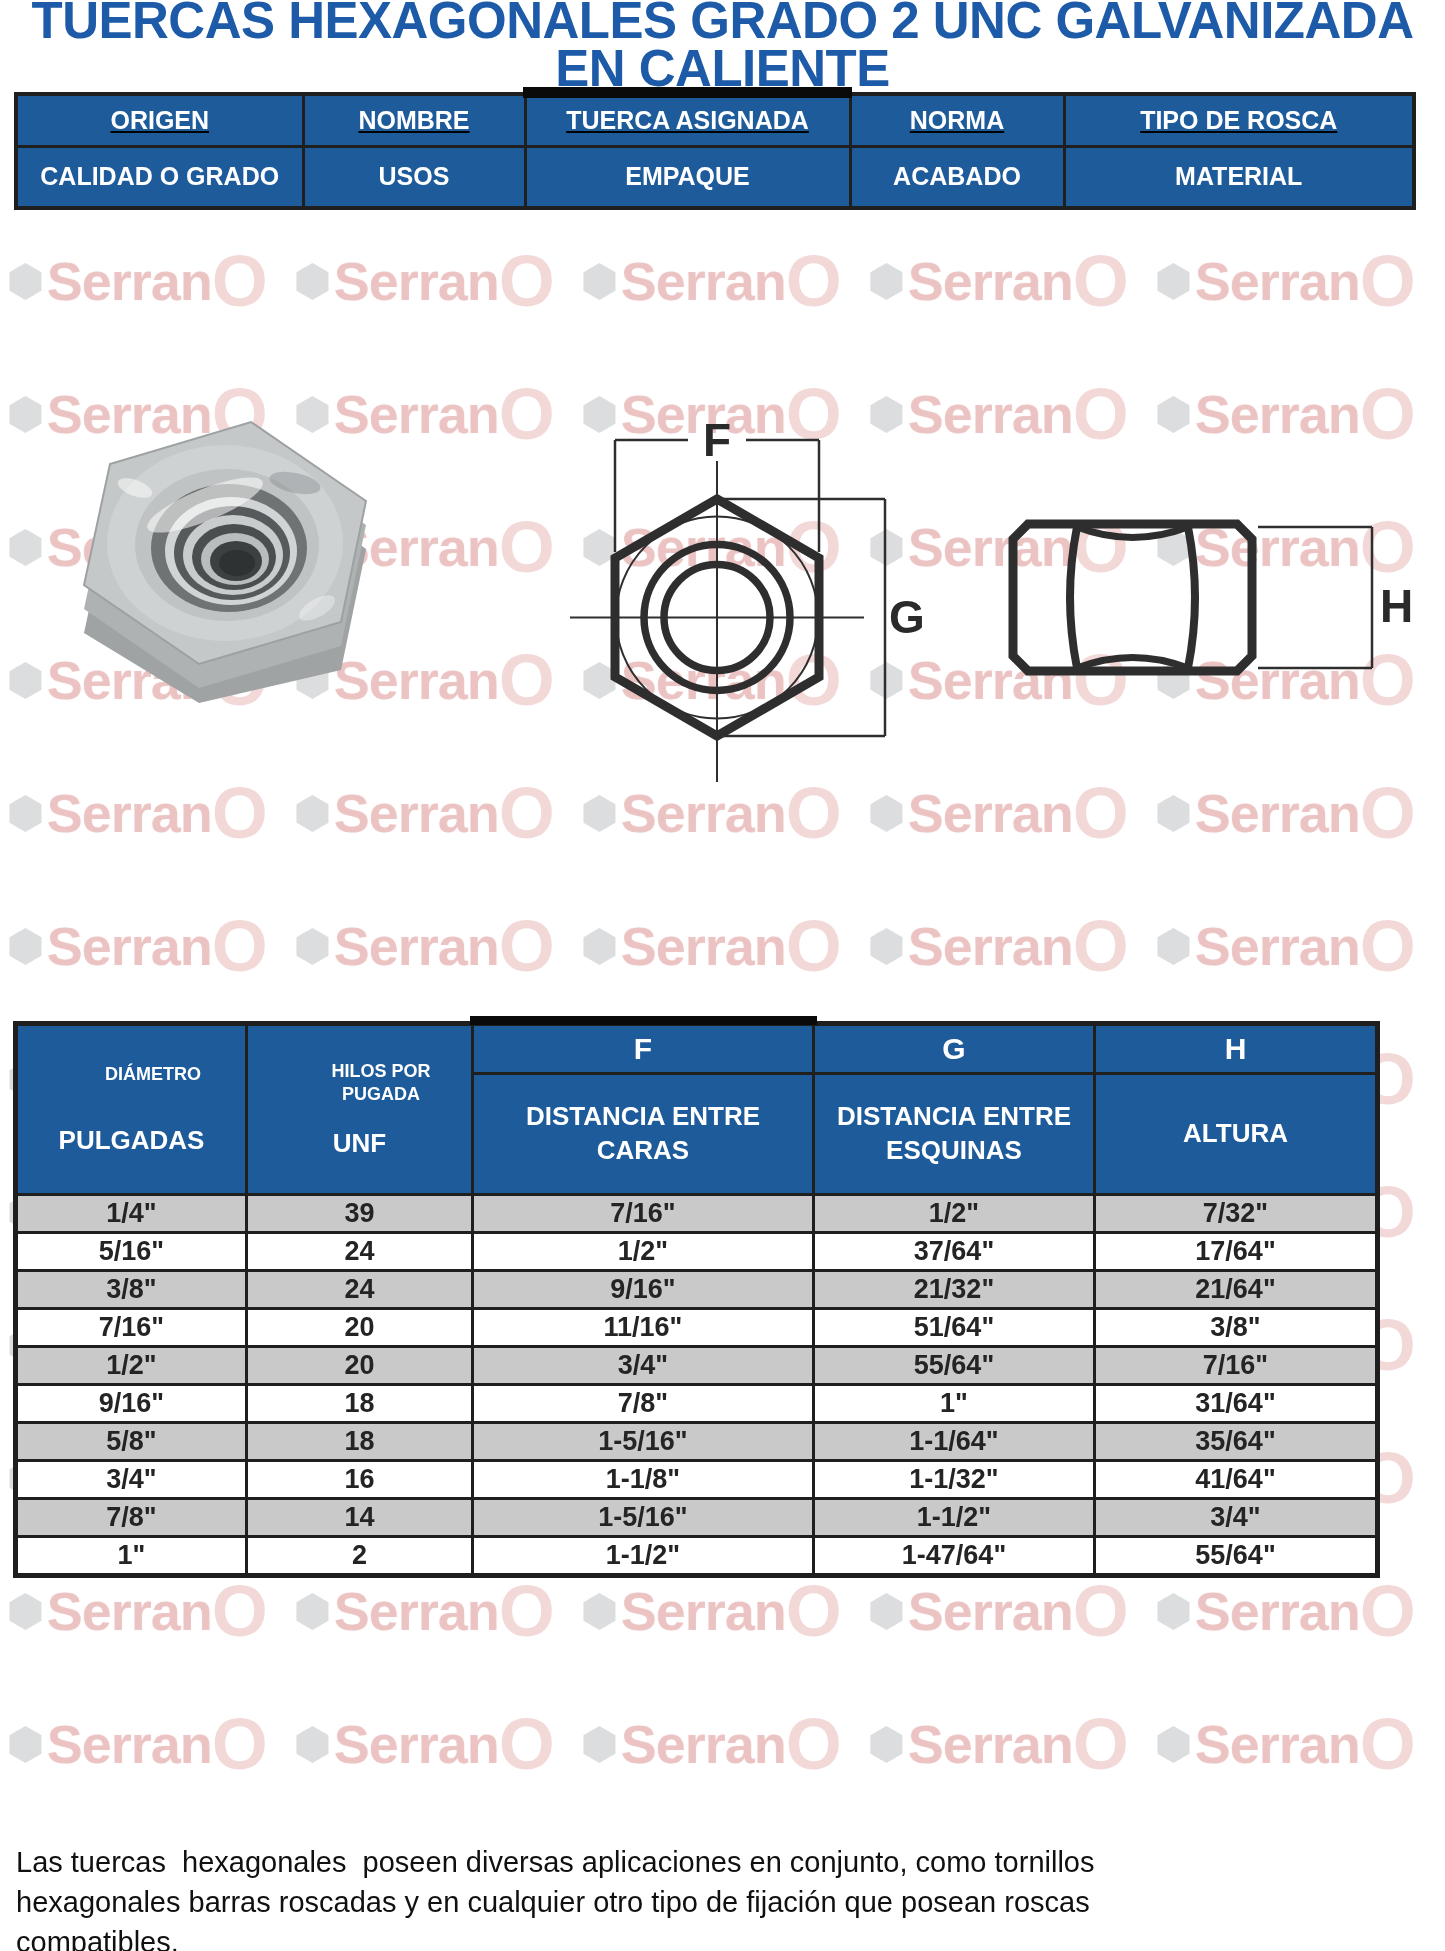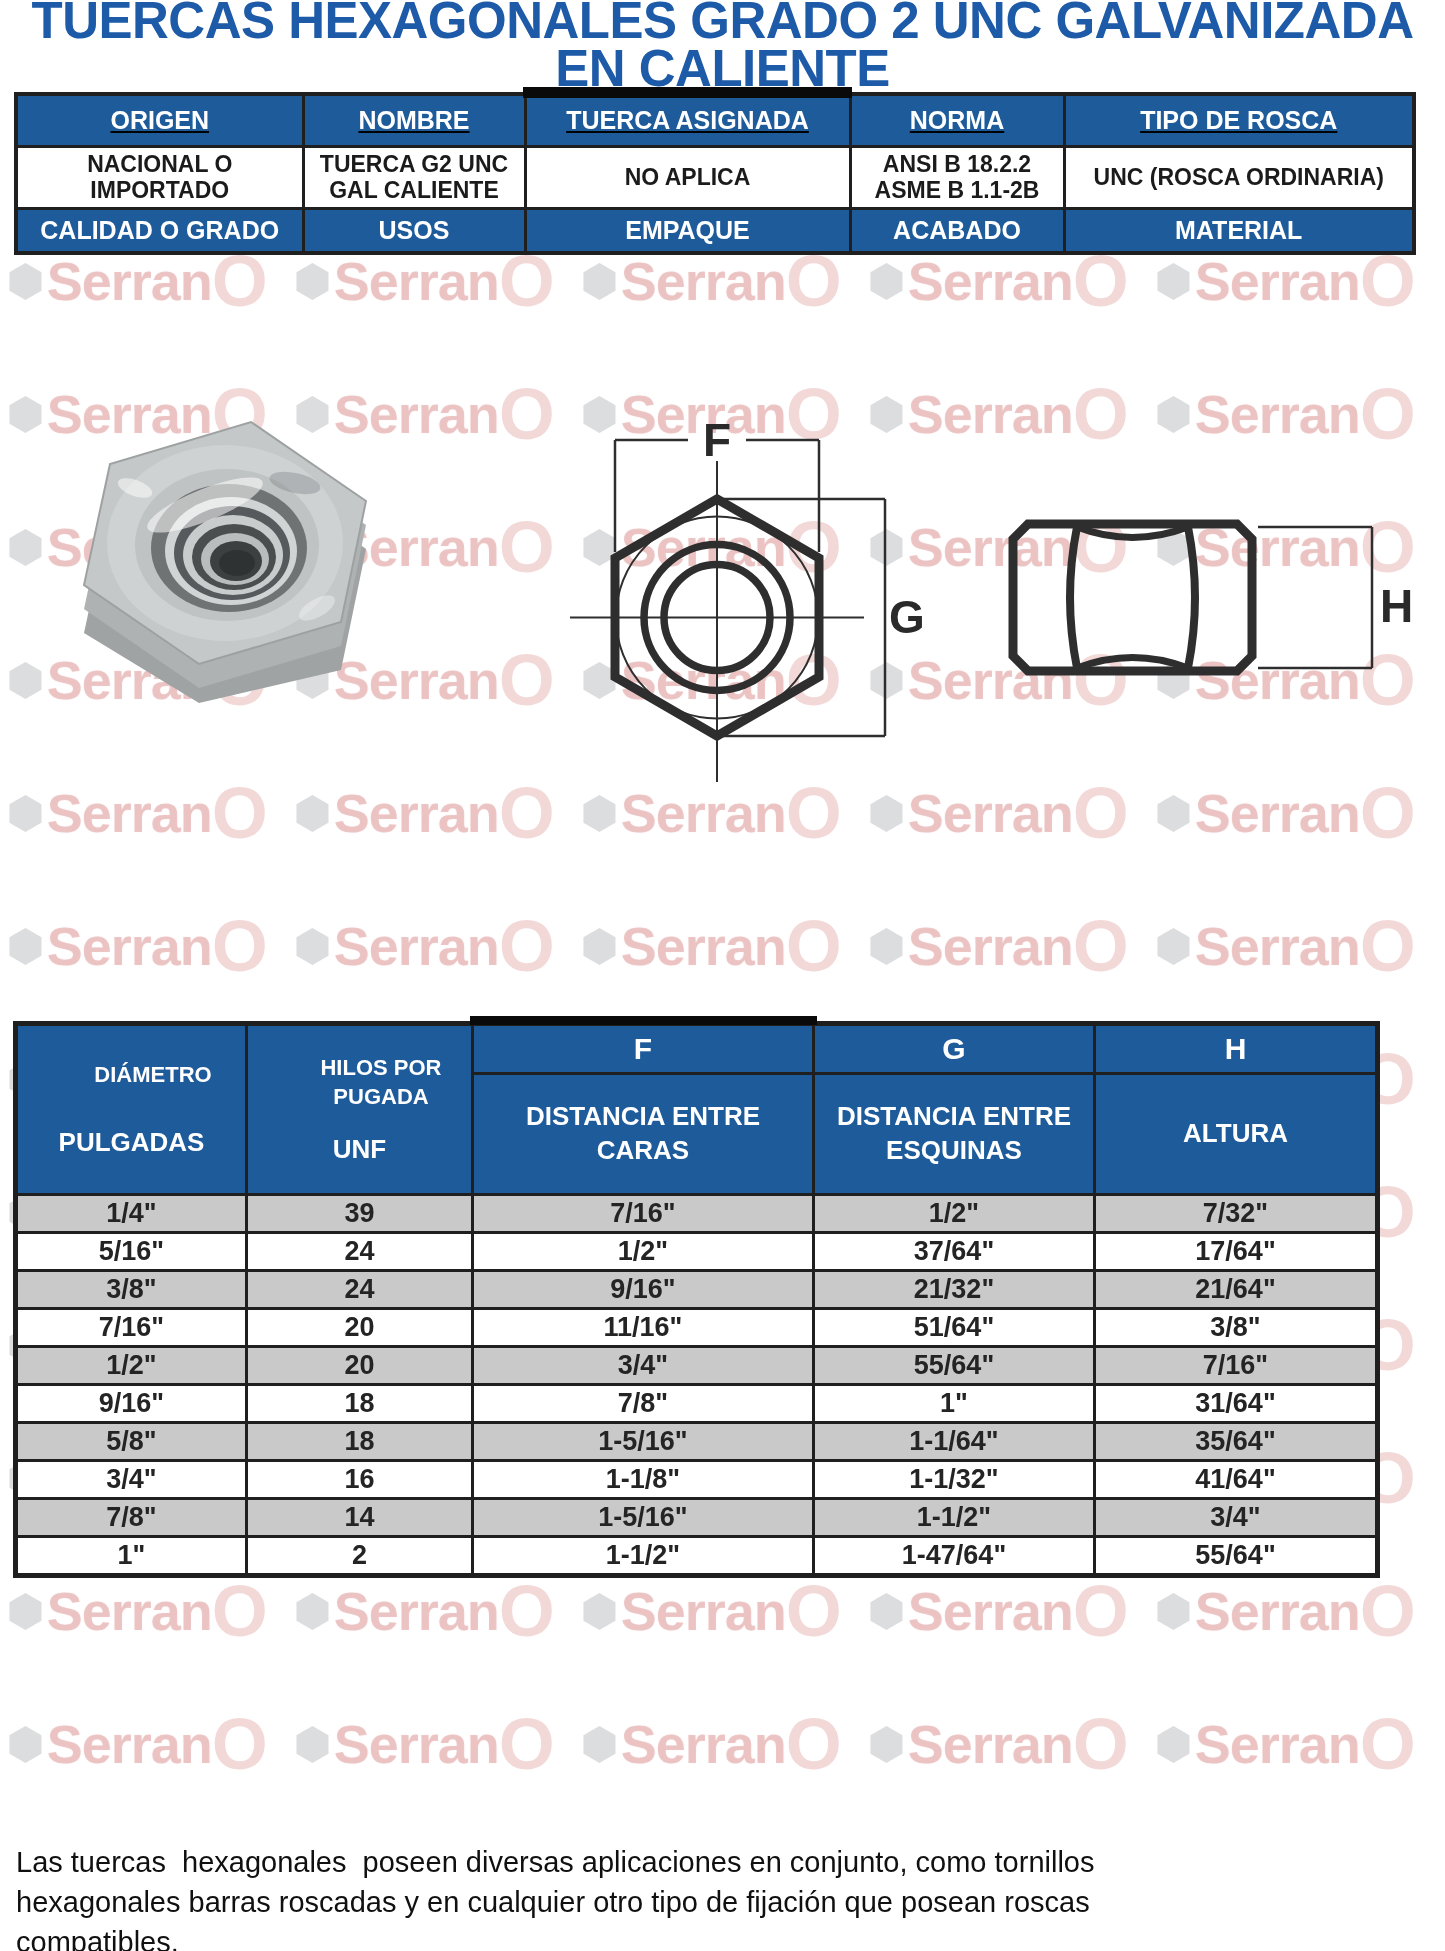--- a/index.html
+++ b/index.html
@@ -37,21 +37,21 @@
   .drawings{position:absolute;left:440px;top:330px;width:1005px;height:460px;z-index:1;}
   .drawings text{font-family:"Liberation Sans",sans-serif;font-weight:bold;font-size:46px;fill:#2a2a2a;}
   
   .spec-table{position:absolute;left:13px;top:1021px;width:1362px;z-index:1;
               border-collapse:collapse;table-layout:fixed;border:5px solid #1f1f1f;}
   .spec-table th,.spec-table td{border:3px solid #1f1f1f;text-align:center;
               vertical-align:middle;padding:0;}
   .spec-table th{background:#1e5b9b;color:#ffffff;font-weight:bold;}
   .letter-row th.letter{height:46px;font-size:30px;}
   .label-row th{height:118px;font-size:26px;line-height:1.3;white-space:pre-line;}
-  .spec-table th .ct{font-size:22px;white-space:pre-line;line-height:1.3;padding-left:43px;}
+  .spec-table th .ct{font-size:18px;white-space:pre-line;line-height:1.3;padding-left:43px;}
   .spec-table th .cs{font-size:26px;margin-top:38px;}
   .spec-table th.colhd2 .cs{margin-top:22px;}
   .spec-table td{font-size:27px;font-weight:bold;color:#242424;height:35px;}
   .spec-table tr.gray td{background:#c9c9c9;}
   .spec-table tr.white td{background:#ffffff;}
   
   .footer{position:absolute;left:16px;top:1842px;width:1424px;z-index:1;color:#101010;}
   .footer div{font-size:29px;line-height:40px;white-space:pre;}
 </style>
 </head>
@@ -373,30 +373,20 @@
       <col style="width:214px">
         <col style="width:350px">
     </colgroup>
     <tbody>
         <tr>
           <td class="hdr">ORIGEN</td>
           <td class="hdr">NOMBRE</td>
           <td class="hdr">TUERCA ASIGNADA</td>
           <td class="hdr">NORMA</td>
           <td class="hdr">TIPO DE ROSCA</td>
-        </tr>
-        <tr>
-          <td class="val">NACIONAL O
-IMPORTADO</td>
-          <td class="val">TUERCA G2 UNC
-GAL CALIENTE</td>
-          <td class="val">NO APLICA</td>
-          <td class="val">ANSI  B 18.2.2
-ASME B 1.1-2B</td>
-          <td class="val">UNC (ROSCA ORDINARIA)</td>
         </tr>
         <tr>
           <td class="hdr">CALIDAD O GRADO</td>
           <td class="hdr">USOS</td>
           <td class="hdr">EMPAQUE</td>
           <td class="hdr">ACABADO</td>
           <td class="hdr">MATERIAL</td>
         </tr>
       </tbody>
   </table>

